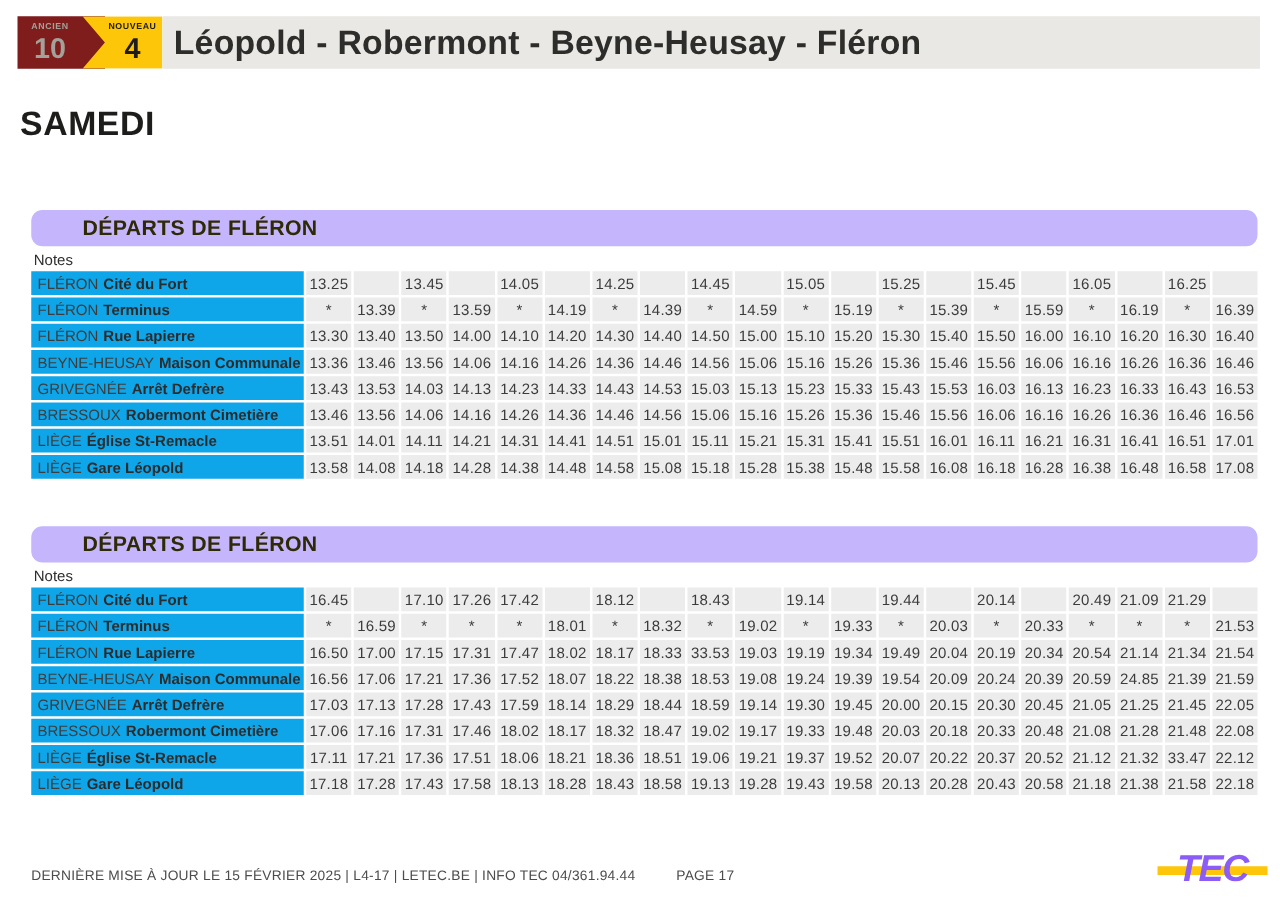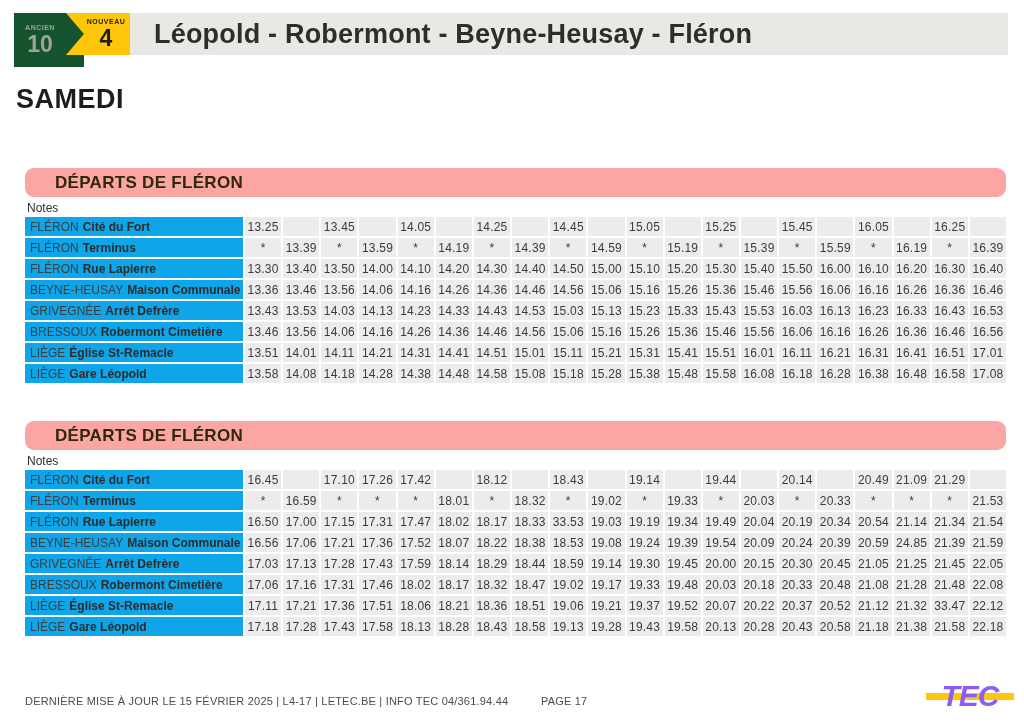--- a/index.html
+++ b/index.html
@@ -8,54 +8,54 @@
     position:relative;
     background:#ffffff;
     font-family:"Liberation Sans", sans-serif;
     color:#1d1d1b;
     overflow:hidden;
   }
 
   
   .top-header { position:absolute; top:13px; left:14px; width:994px; height:42px; }
   .ancien-box {
-    position:absolute; left:0; top:0; width:70px; height:54px;
-    background:#14532d; z-index:1;
+    position:absolute; left:0; top:0; width:70px; height:42px;
+    background:#7f1d1d; z-index:1;
   }
   .ancien-inner { width:52px; height:100%; display:flex; flex-direction:column; align-items:center; justify-content:center; }
   .badge-label { font-size:7px; font-weight:bold; letter-spacing:0.5px; line-height:8px; }
   .badge-number { font-size:23px; font-weight:bold; line-height:24px; }
   .ancien-box .badge-label, .ancien-box .badge-number { color:#a3a29a; }
   .nouveau-badge {
     position:absolute; left:52px; top:0; width:64px; height:42px;
     background:#fdc608; z-index:2;
     clip-path: polygon(0 0, 100% 0, 100% 100%, 0 100%, 28% 50%);
     display:flex; flex-direction:column; align-items:center; justify-content:center;
     padding-left:16px;
   }
   .nouveau-badge .badge-label, .nouveau-badge .badge-number { color:#1d1d1b; }
   .title-bar {
     position:absolute; left:116px; right:0; top:0; height:42px;
-    background:#e9e8e5; display:flex; align-items:center; padding-left:24px;
+    background:#e9e8e5; display:flex; align-items:center; padding-left:9px;
   }
   .route-title { font-size:27px; font-weight:bold; color:#2d2d2b; letter-spacing:0.2px; }
 
   
   .day-heading {
     position:absolute; top:84px; left:16px;
     font-size:27px; font-weight:bold; color:#1d1d1b; letter-spacing:0.5px;
   }
 
   
   .timetable { position:absolute; left:25px; width:981px; }
   .tt-1 { top:168px; }
   .tt-2 { top:421px; }
   .tt-header {
-    height:29px; background:#fca5a5; border-radius:9px;
-    display:flex; align-items:center; padding-left:30px;
+    height:29px; background:#c4b5fd; border-radius:9px;
+    display:flex; align-items:center; padding-left:41px;
     font-size:17px; font-weight:bold; color:#2f2a06; letter-spacing:0.3px;
   }
   .notes-label {
     margin:4px 0 2px 2px; height:14px;
     font-size:12px; font-weight:normal; color:#2e2e2e;
   }
   .row {
     display:grid;
     grid-template-columns:218px repeat(20, 1fr);
     gap:2px; margin-bottom:2px; height:19px;

